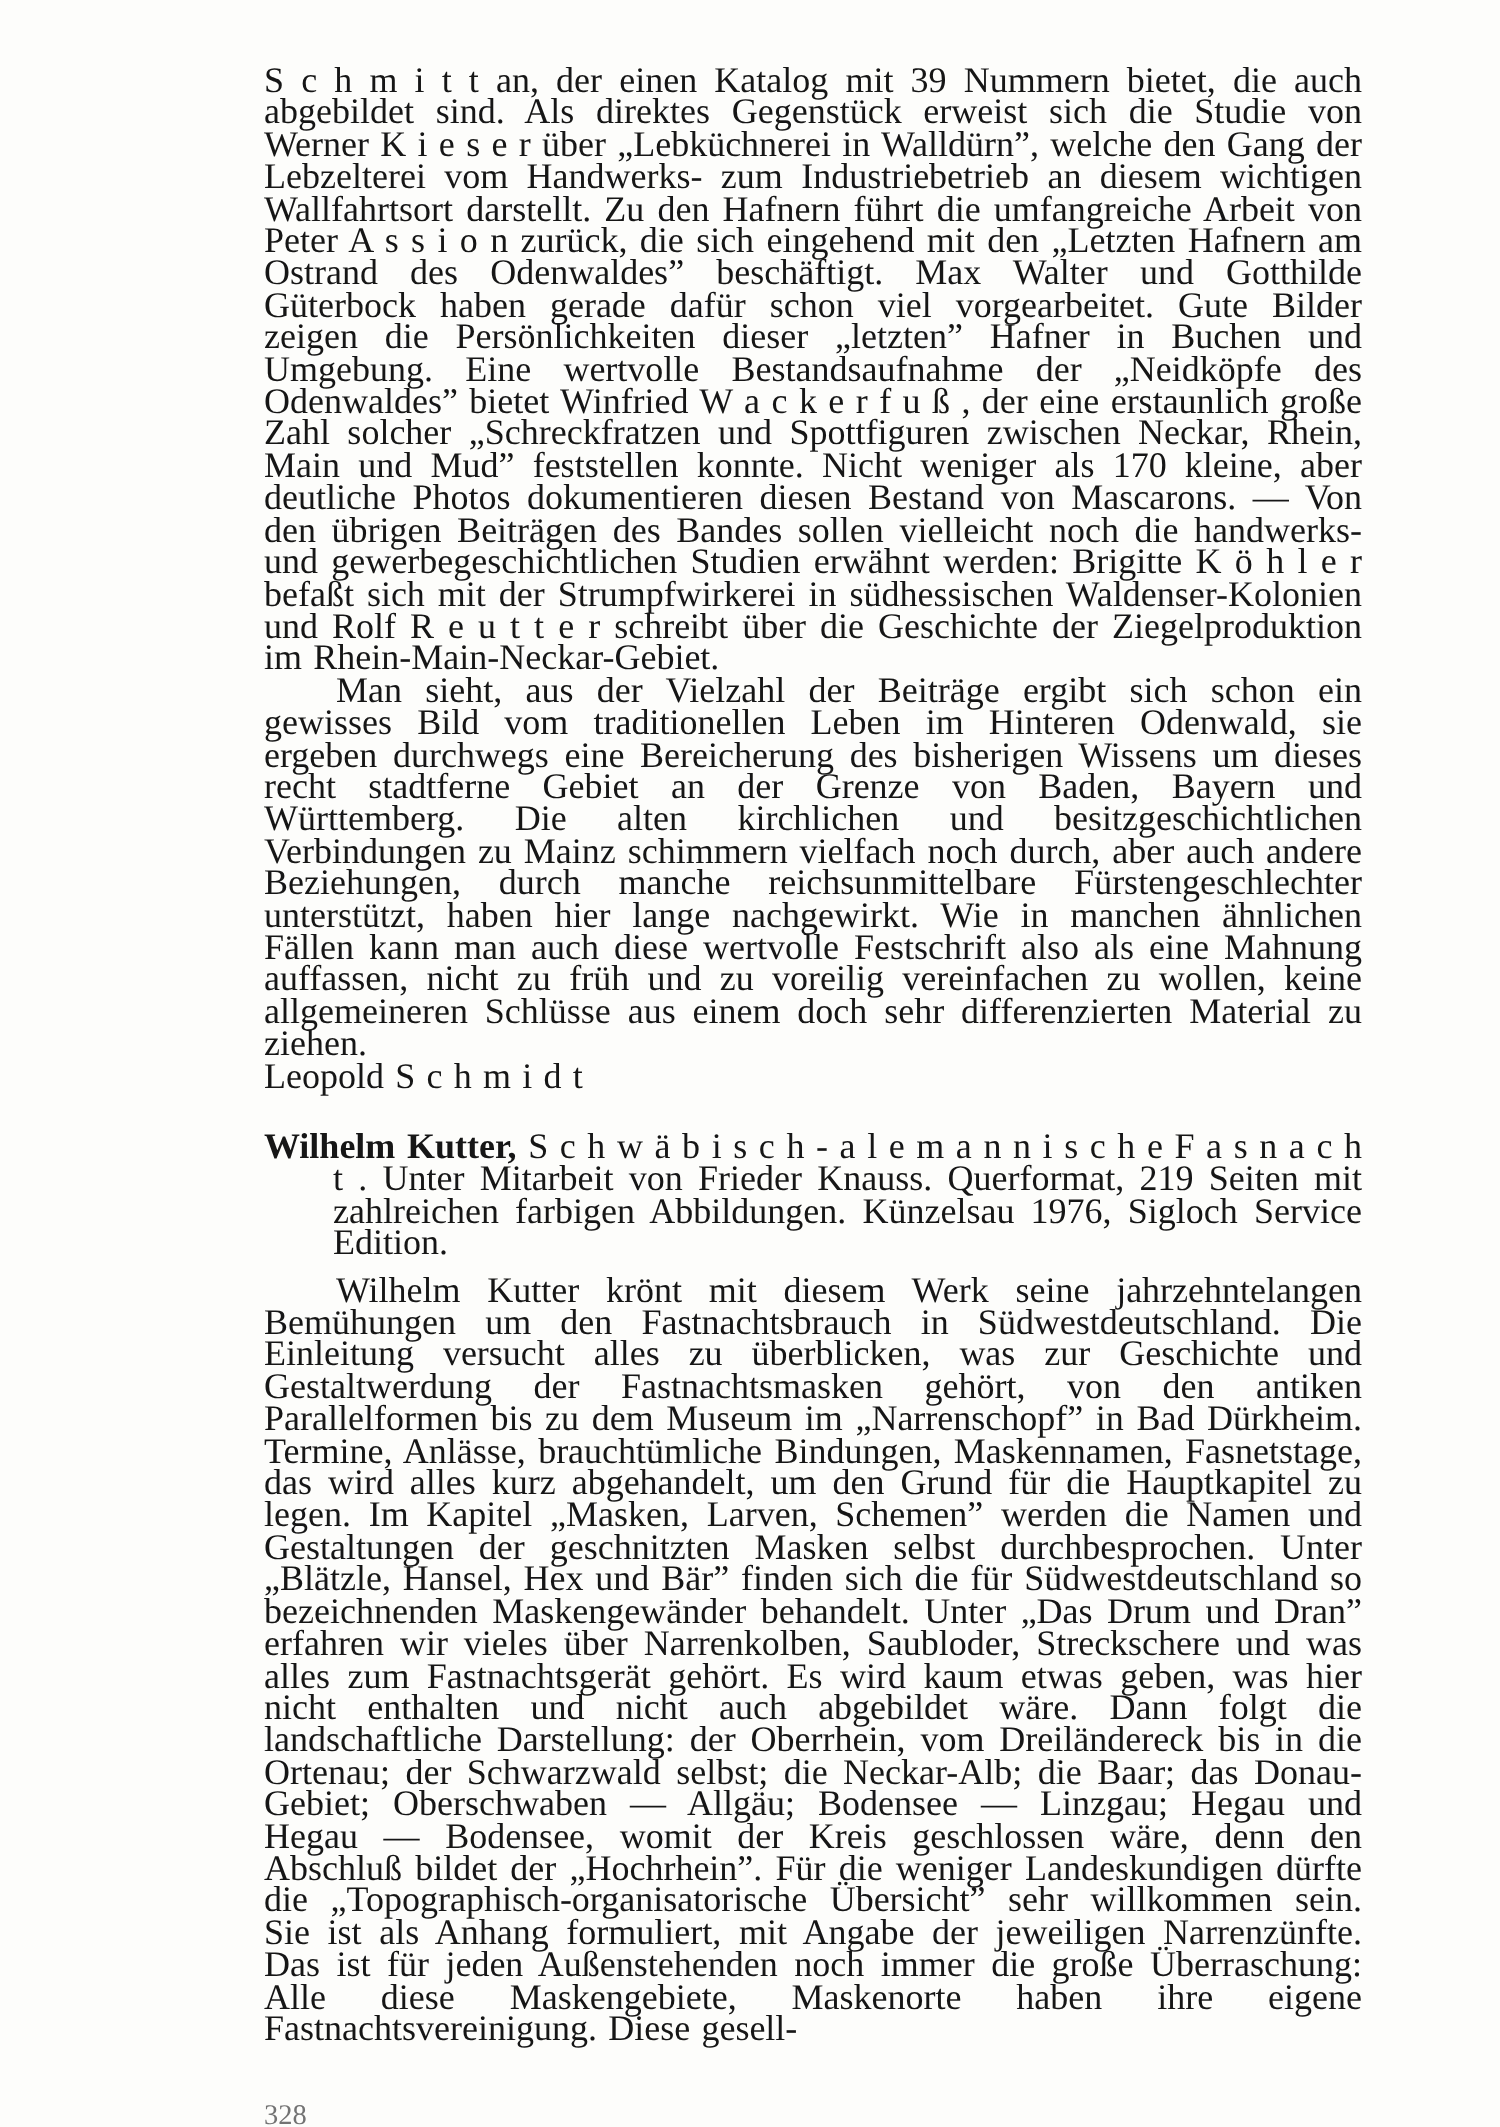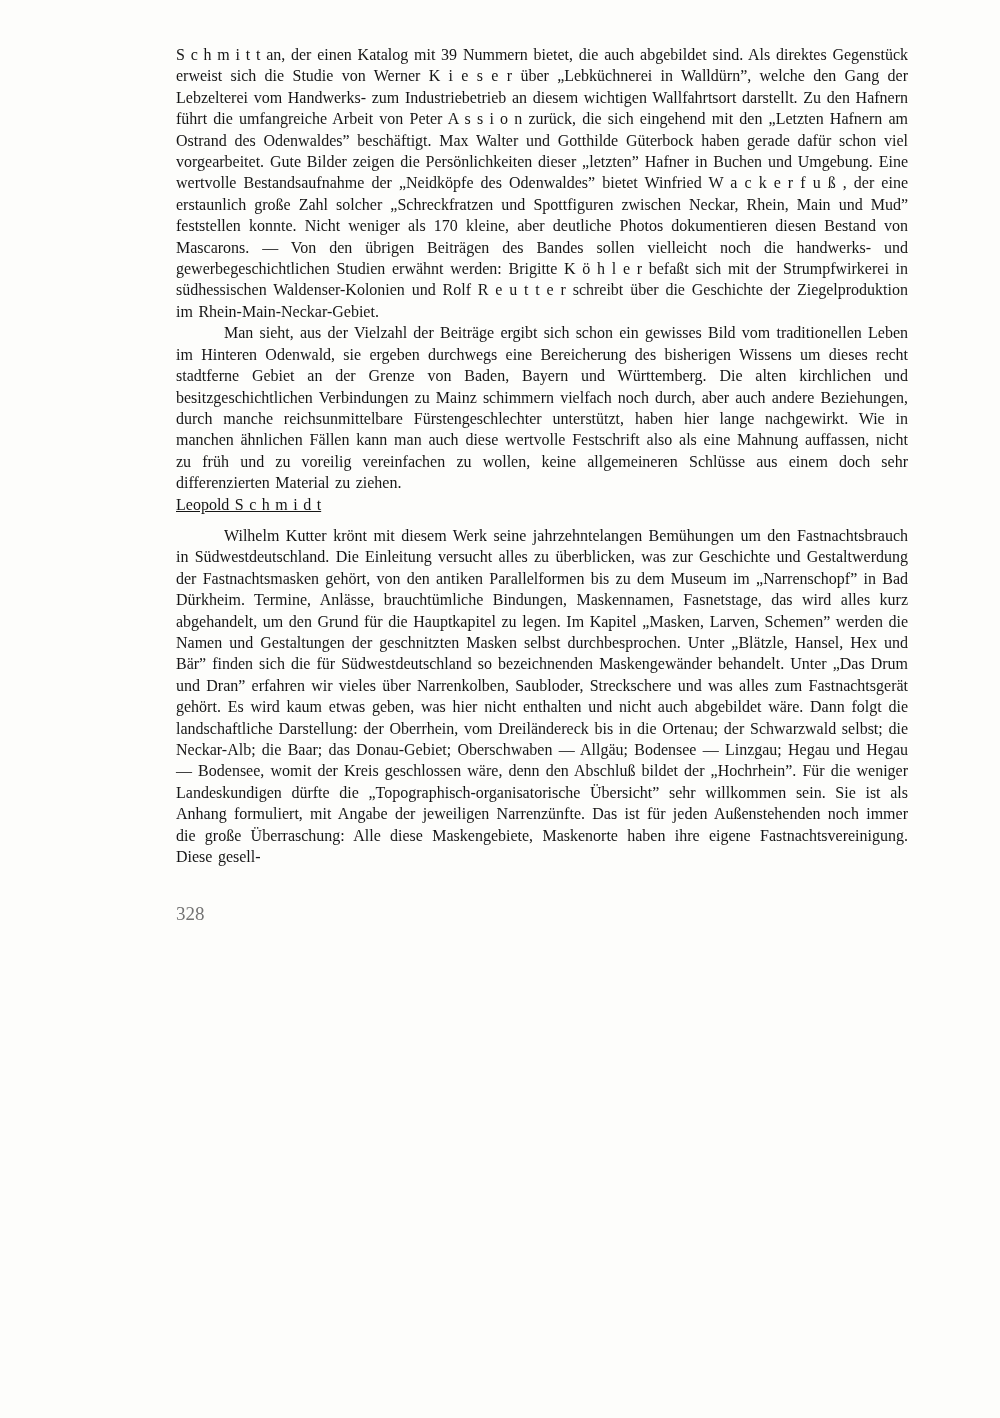--- a/index.html
+++ b/index.html
@@ -14,32 +14,31 @@
     margin: 0 auto;
     background: #fdfdfb;
     box-sizing: border-box;
     padding: 44px 92px 0 176px;
     font-family: "Liberation Serif", "DejaVu Serif", serif;
     color: #161616;
     overflow: hidden;
   }
   .page p {
     margin: 0;
-    font-size: 16px;
+    font-size: 24px;
     line-height: 21.4px;
     text-align: justify;
     word-spacing: 1.5px;
   }
   .indent {
     text-indent: 48px;
   }
   .signature {
     text-align: center;
     padding-right: 42px;
-    text-decoration: underline;
   }
   .bib {
     margin-top: 26px !important;
     padding-left: 46px;
     text-indent: -46px;
   }
   .bib .bold {
     font-weight: bold;
   }
   .body-para {
@@ -58,18 +57,21 @@
 
 <div class="page">
 
   <section>
     <p>S c h m i t t  an, der einen Katalog mit 39 Nummern bietet, die auch abgebildet sind. Als direktes Gegenstück erweist sich die Studie von Werner  K i e s e r  über „Lebküchnerei in Walldürn”, welche den Gang der Lebzelterei vom Handwerks- zum Industriebetrieb an diesem wichtigen Wallfahrtsort darstellt. Zu den Hafnern führt die umfangreiche Arbeit von Peter  A s s i o n  zurück, die sich eingehend mit den „Letzten Hafnern am Ostrand des Odenwaldes” beschäftigt. Max Walter und Gotthilde Güterbock haben gerade dafür schon viel vorgearbeitet. Gute Bilder zeigen die Persönlichkeiten dieser „letzten” Hafner in Buchen und Umgebung. Eine wertvolle Bestandsaufnahme der „Neidköpfe des Odenwaldes” bietet Winfried  W a c k e r f u ß ,  der eine erstaunlich große Zahl solcher „Schreckfratzen und Spottfiguren zwischen Neckar, Rhein, Main und Mud” feststellen konnte. Nicht weniger als 170 kleine, aber deutliche Photos dokumentieren diesen Bestand von Mascarons. — Von den übrigen Beiträgen des Bandes sollen vielleicht noch die handwerks- und gewerbegeschichtlichen Studien erwähnt werden: Brigitte  K ö h l e r  befaßt sich mit der Strumpfwirkerei in südhessischen Waldenser-Kolonien und Rolf  R e u t t e r  schreibt über die Geschichte der Ziegelproduktion im Rhein-Main-Neckar-Gebiet.</p>
     <p class="indent">Man sieht, aus der Vielzahl der Beiträge ergibt sich schon ein gewisses Bild vom traditionellen Leben im Hinteren Odenwald, sie ergeben durchwegs eine Bereicherung des bisherigen Wissens um dieses recht stadtferne Gebiet an der Grenze von Baden, Bayern und Württemberg. Die alten kirchlichen und besitzgeschichtlichen Verbindungen zu Mainz schimmern vielfach noch durch, aber auch andere Beziehungen, durch manche reichsunmittelbare Fürstengeschlechter unterstützt, haben hier lange nachgewirkt. Wie in manchen ähnlichen Fällen kann man auch diese wertvolle Festschrift also als eine Mahnung auffassen, nicht zu früh und zu voreilig vereinfachen zu wollen, keine allgemeineren Schlüsse aus einem doch sehr differenzierten Material zu ziehen.</p>
     <p class="signature">Leopold  S c h m i d t</p>
   </section>
 
   <section>
+    <p class="bib">
+      <span class="bold">Wilhelm Kutter,</span><span>  S c h w ä b i s c h - a l e m a n n i s c h e   F a s n a c h t .  Unter Mitarbeit von Frieder Knauss. Querformat, 219 Seiten mit zahlreichen farbigen Abbildungen. Künzelsau 1976, Sigloch Service Edition.</span>
+    </p>
     <p class="indent body-para">Wilhelm Kutter krönt mit diesem Werk seine jahrzehntelangen Bemühungen um den Fastnachtsbrauch in Südwestdeutschland. Die Einleitung versucht alles zu überblicken, was zur Geschichte und Gestaltwerdung der Fastnachtsmasken gehört, von den antiken Parallelformen bis zu dem Museum im „Narrenschopf” in Bad Dürkheim. Termine, Anlässe, brauchtümliche Bindungen, Maskennamen, Fasnetstage, das wird alles kurz abgehandelt, um den Grund für die Hauptkapitel zu legen. Im Kapitel „Masken, Larven, Schemen” werden die Namen und Gestaltungen der geschnitzten Masken selbst durchbesprochen. Unter „Blätzle, Hansel, Hex und Bär” finden sich die für Südwestdeutschland so bezeichnenden Maskengewänder behandelt. Unter „Das Drum und Dran” erfahren wir vieles über Narrenkolben, Saubloder, Streckschere und was alles zum Fastnachtsgerät gehört. Es wird kaum etwas geben, was hier nicht enthalten und nicht auch abgebildet wäre. Dann folgt die landschaftliche Darstellung: der Oberrhein, vom Dreiländereck bis in die Ortenau; der Schwarzwald selbst; die Neckar-Alb; die Baar; das Donau-Gebiet; Oberschwaben — Allgäu; Bodensee — Linzgau; Hegau und Hegau — Bodensee, womit der Kreis geschlossen wäre, denn den Abschluß bildet der „Hochrhein”. Für die weniger Landeskundigen dürfte die „Topographisch-organisatorische Übersicht” sehr willkommen sein. Sie ist als Anhang formuliert, mit Angabe der jeweiligen Narrenzünfte. Das ist für jeden Außenstehenden noch immer die große Überraschung: Alle diese Maskengebiete, Maskenorte haben ihre eigene Fastnachtsvereinigung. Diese gesell-</p>
   </section>
 
   <div class="page-number">328</div>
 
 </div>
 
 </body></html>

